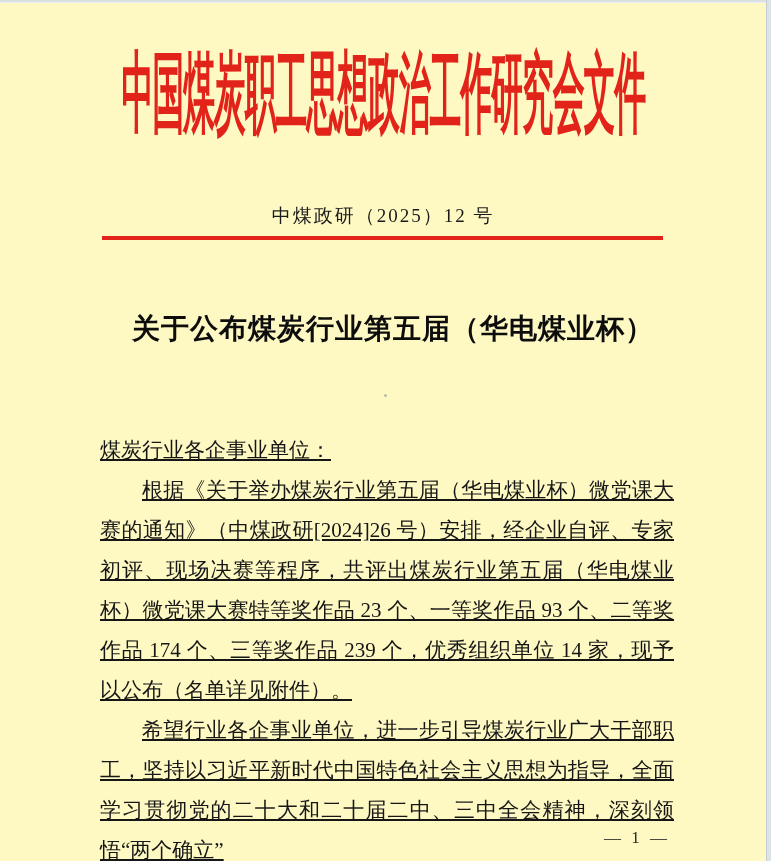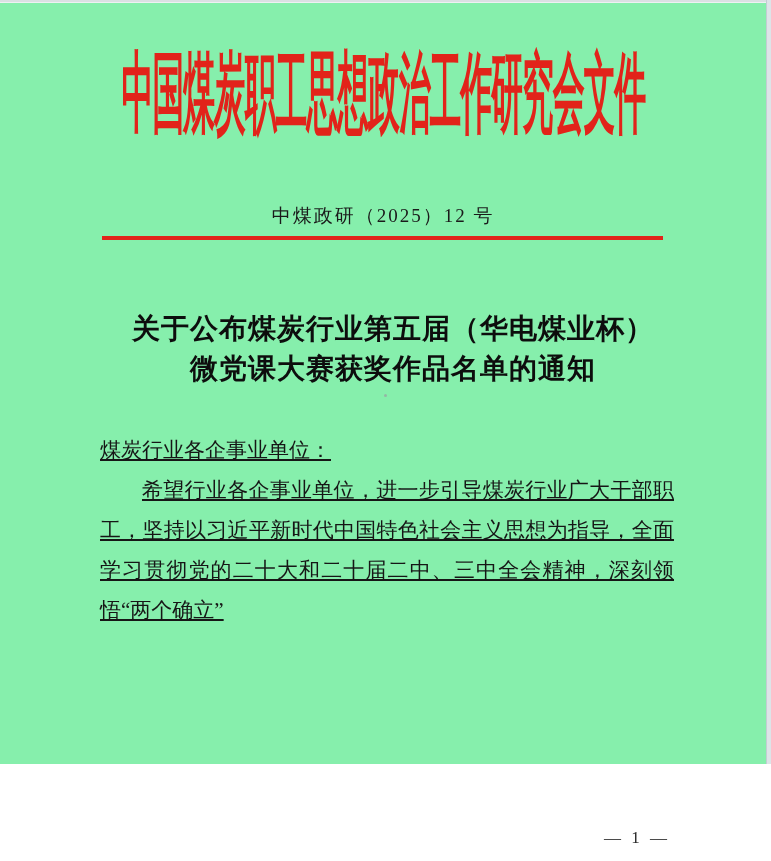--- a/index.html
+++ b/index.html
@@ -10,22 +10,22 @@
   html, body { margin: 0; padding: 0; }
   body {
     width: 771px; height: 861px;
     background: #ffffff;
     font-family: "Liberation Serif", "DejaVu Serif", serif;
     color: var(--text);
     overflow: hidden;
   }
   .page {
     position: relative;
-    width: 771px; height: 764px;
-    background: #86efac;
+    width: 771px; height: 861px;
+    background: #fef9c3;
   }
   
   .edge-top {
     position: absolute; top: 0; left: 0; right: 0; height: 3px;
     background: #dbe0e3;
     border-bottom: 1px solid #eef1f3;
   }
   .edge-right {
     position: absolute; top: 0; right: 0; bottom: 0; width: 5px;
     background: #dde4e8;
@@ -111,25 +111,25 @@
   <div class="letterhead">
     <span class="lh-text">中国煤炭职工思想政治工作研究会文件</span>
   </div>
 
   <div class="doc-number">中煤政研（2025）12 号</div>
 
   <div class="red-rule"></div>
 
   <div class="doc-title">
     <div>关于公布煤炭行业第五届（华电煤业杯）</div>
-    <div>微党课大赛获奖作品名单的通知</div>
   </div>
 
   <div class="artifact-dot"></div>
 
   <div class="doc-body">
     <p class="salutation">煤炭行业各企事业单位：</p>
+    <p>根据《关于举办煤炭行业第五届（华电煤业杯）微党课大赛的通知》（中煤政研[2024]26 号）安排，经企业自评、专家初评、现场决赛等程序，共评出煤炭行业第五届（华电煤业杯）微党课大赛特等奖作品 23 个、一等奖作品 93 个、二等奖作品 174 个、三等奖作品 239 个，优秀组织单位 14 家，现予以公布（名单详见附件）。</p>
     <p>希望行业各企事业单位，进一步引导煤炭行业广大干部职工，坚持以习近平新时代中国特色社会主义思想为指导，全面学习贯彻党的二十大和二十届二中、三中全会精神，深刻领悟“两个确立”</p>
   </div>
 
   <div class="page-number">— 1 —</div>
 
 </div>
 
 </body></html>

